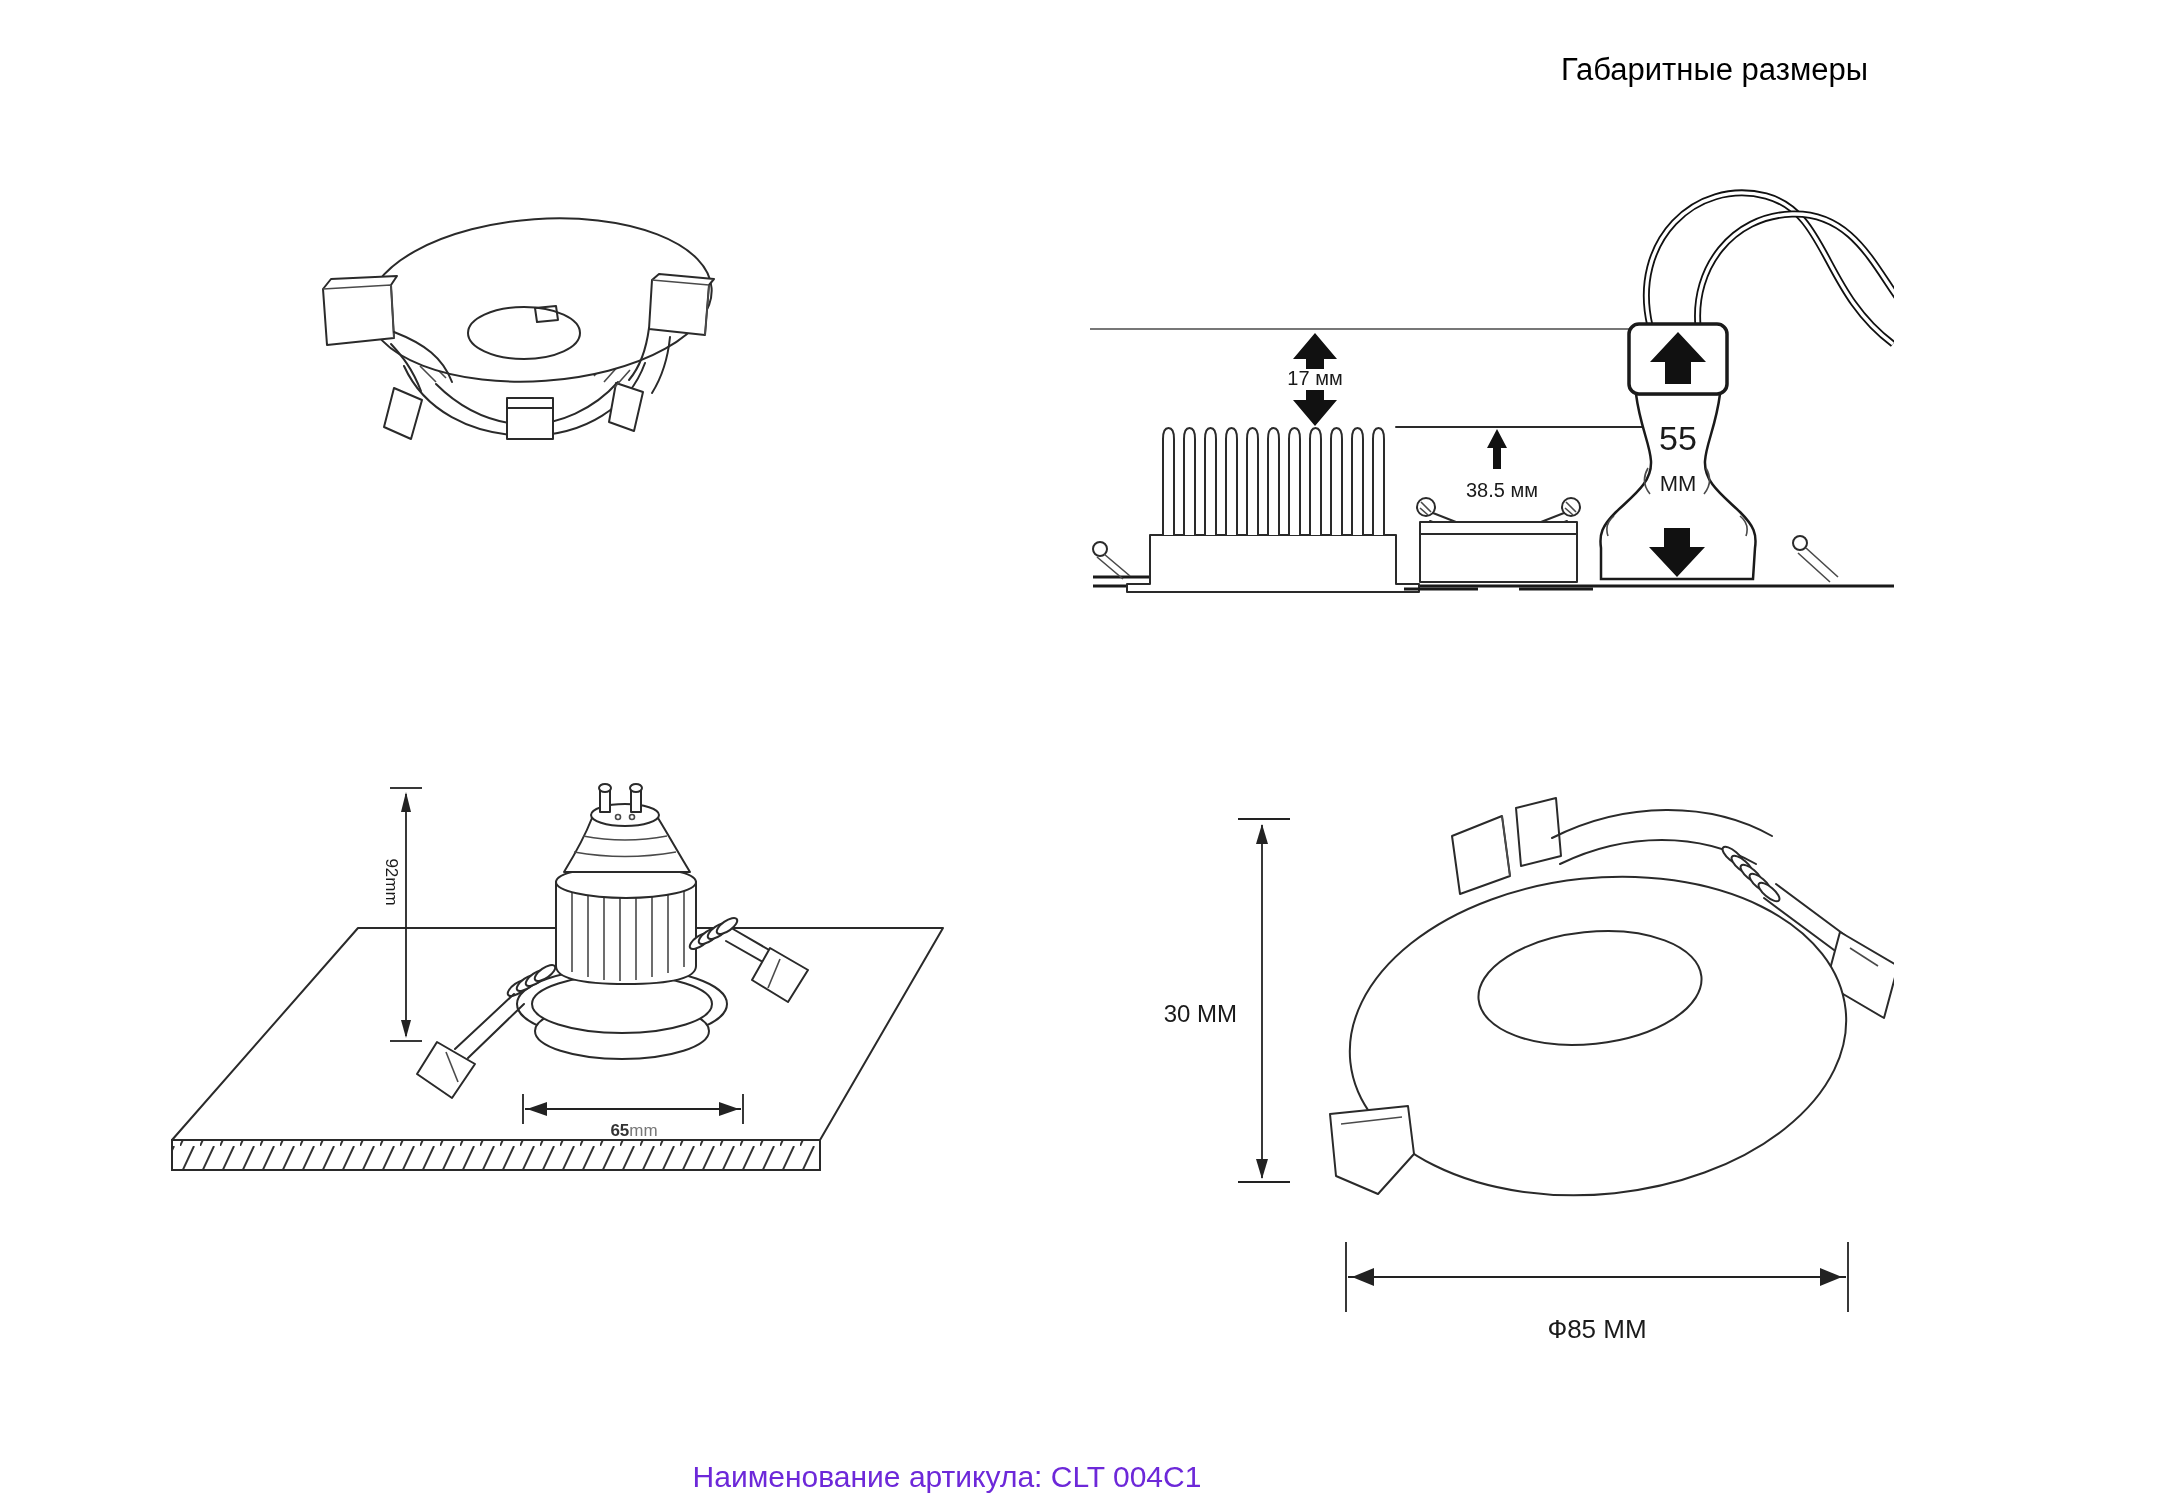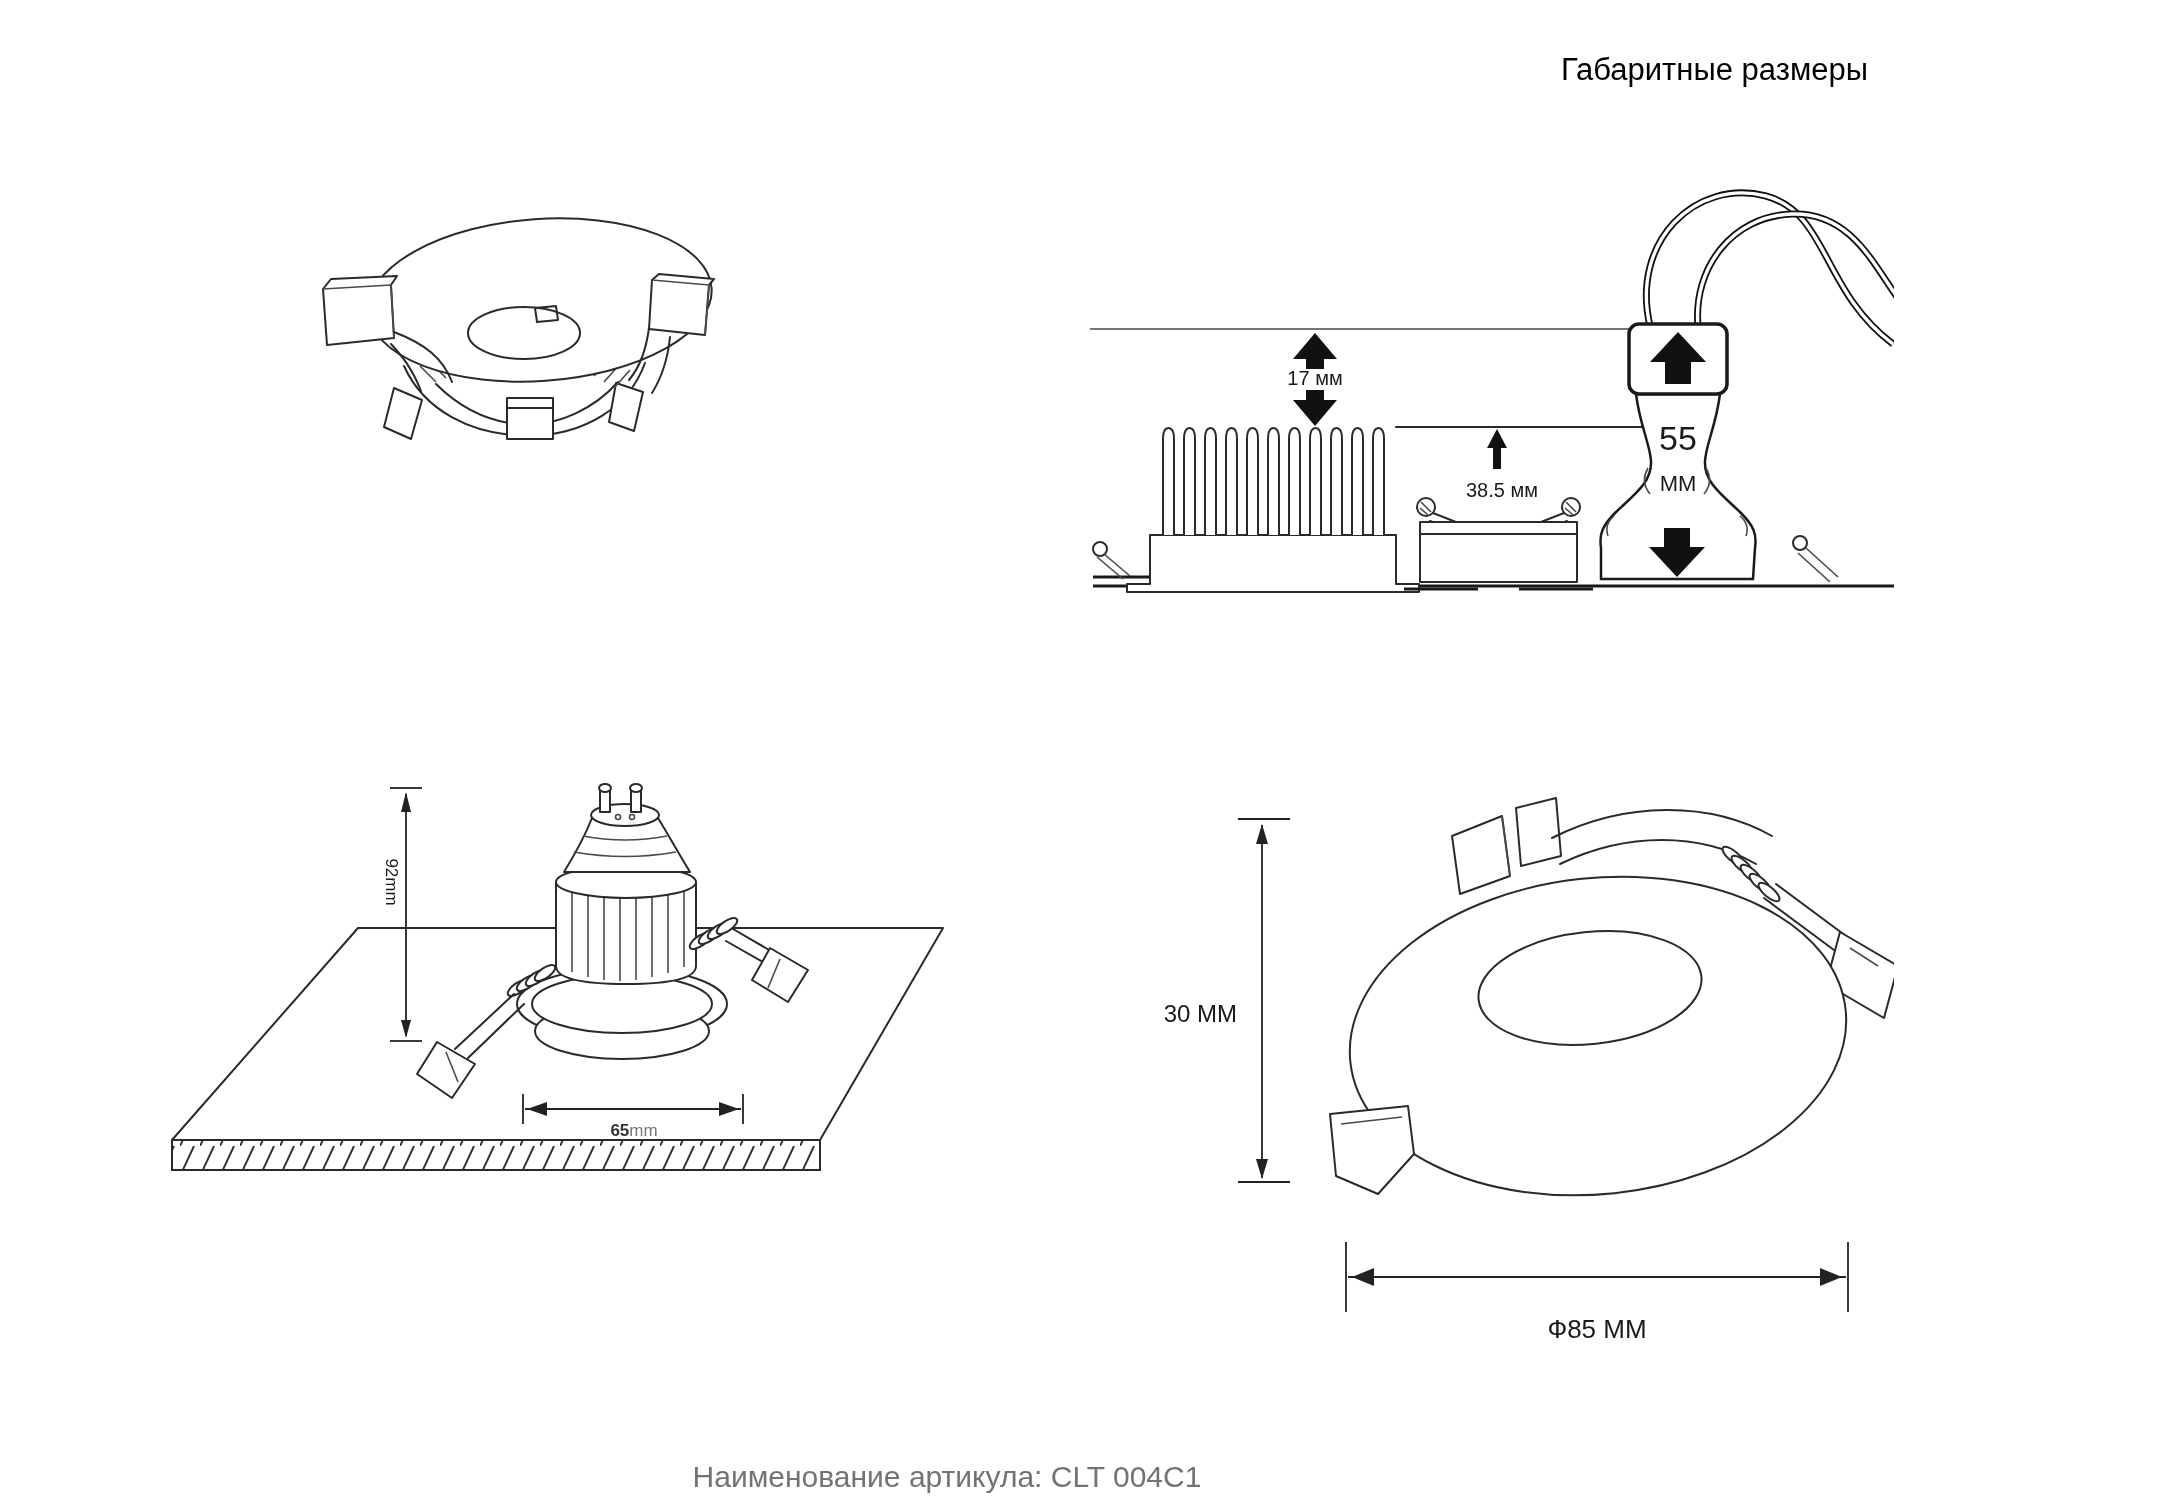--- a/index.html
+++ b/index.html
@@ -1,19 +1,19 @@
 <!DOCTYPE html>
 <html><head>
 <meta charset="utf-8">
 <style>
   html,body{margin:0;padding:0;background:#ffffff;}
   #page{position:relative;width:1894px;height:1500px;background:#ffffff;overflow:hidden;
         font-family:"Liberation Sans", sans-serif;color:#1a1a1a;margin-top:36px;}
   #page-title{position:absolute;top:16px;right:26px;font-size:31px;color:#000;}
-  #footer-label{position:absolute;top:1424px;left:0;width:100%;text-align:center;font-size:30px;color:#737373;}
+  #footer-label{position:absolute;top:1424px;left:0;width:100%;text-align:center;font-size:30px;color:#6d28d9;}
   svg{position:absolute;left:0;top:0;}
   svg text{font-family:"Liberation Sans", sans-serif;fill:#1a1a1a;}
   .ln{stroke:#2a2a2a;stroke-width:2;fill:none;stroke-linejoin:round;stroke-linecap:round;}
   .lnthin{stroke:#4a4a4a;stroke-width:1.6;fill:none;}
   .lnthick{stroke:#1a1a1a;stroke-width:3;fill:none;}
   .wfill{fill:#ffffff;}
   .dim{stroke:#222;stroke-width:1.8;fill:none;}
   .dimfill{fill:#222;stroke:none;}
   .blk{fill:#111;stroke:none;}
   .t20{font-size:20px;}

